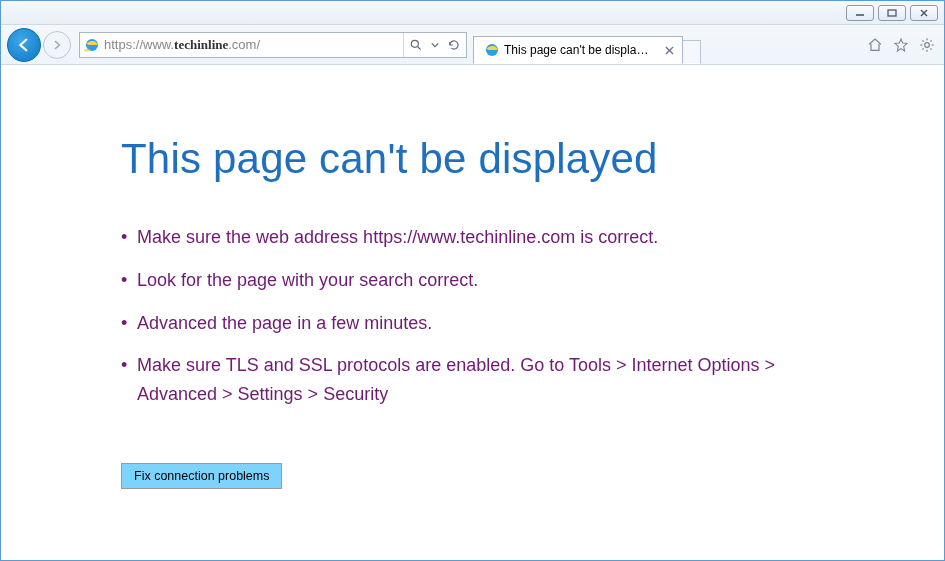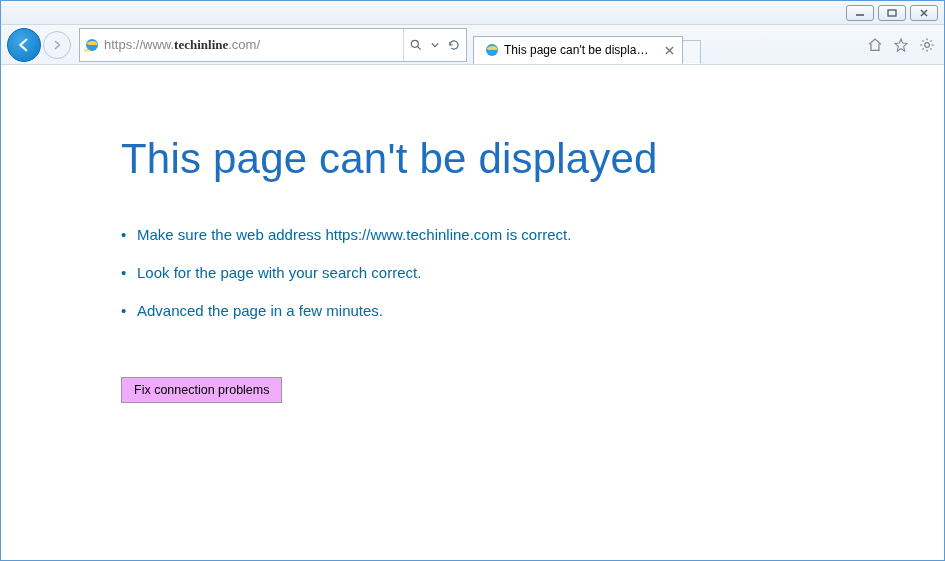--- a/index.html
+++ b/index.html
@@ -53,21 +53,21 @@
     }
     .nav-back { background: radial-gradient(circle at 40% 35%, #3fa7e8, #0b77c7); border: 1px solid #0b6aad;}
     .nav-fwd { width: 28px; height: 28px; border: 1px solid #bcc8d6; background: #f0f5fb; margin-left: 2px; }
     .nav-back svg { width: 18px; height: 18px; }
     .nav-fwd svg { width: 12px; height: 12px; }
     .addrwrap {
       display: flex;
       align-items: center;
       border: 1px solid #a8b6c8;
       background: #fff;
-      height: 34px;
+      height: 26px;
       margin-left: 8px;
       flex: 0 0 388px;
     }
     .ie-logo {
       width: 16px; height: 16px; margin: 0 4px;
       display:flex; align-items:center; justify-content:center;
     }
     .addr-strong { color: #333; font-weight: 600; font-family: Liberation Serif, serif; }
     .addr-segment { color: #888; }
     .addr-end {
@@ -121,36 +121,36 @@
     }
     .error-title {
       font-size: 42px;
       font-weight: 300;
       color: #1f6fbf;
       margin-bottom: 40px;
       letter-spacing: 0.2px;
     }
     .bullets { list-style: none; }
     .bullets li {
-      font-size: 15px;
-      color: #0369a1;
+      font-size: 18px;
+      color: #701a75;
       margin-bottom: 14px;
       padding-left: 16px;
       position: relative;
       line-height: 1.6;
       max-width: 700px;
     }
     .bullets li::before {
       content: "•"; position: absolute; left: 0; top: 0;
     }
     .fix-btn {
       margin-top: 40px;
       padding: 5px 12px;
       font-size: 12.5px;
-      background: #f0abfc;
+      background: #7dd3fc;
       border: 1px solid #9a9a9a;
       cursor: pointer;
       font-family: inherit;
     }
     .ie-swirl {
       width:16px; height:16px;
     }
   </style>
 </head>
 <body>
@@ -267,15 +267,16 @@
     </div>
   </div>
 </div>
 
 <div class="content">
   <h1 class="error-title">This page can't be displayed</h1>
   <ul class="bullets">
     <li>Make sure the web address https://www.techinline.com is correct.</li>
     <li>Look for the page with your search correct.</li>
     <li>Advanced the page in a few minutes.</li>
+    <li>Make sure TLS and SSL protocols are enabled. Go to Tools &gt; Internet Options &gt; Advanced &gt; Settings &gt; Security</li>
   </ul>
   <button class="fix-btn">Fix connection problems</button>
 </div>
 
 </body></html>

